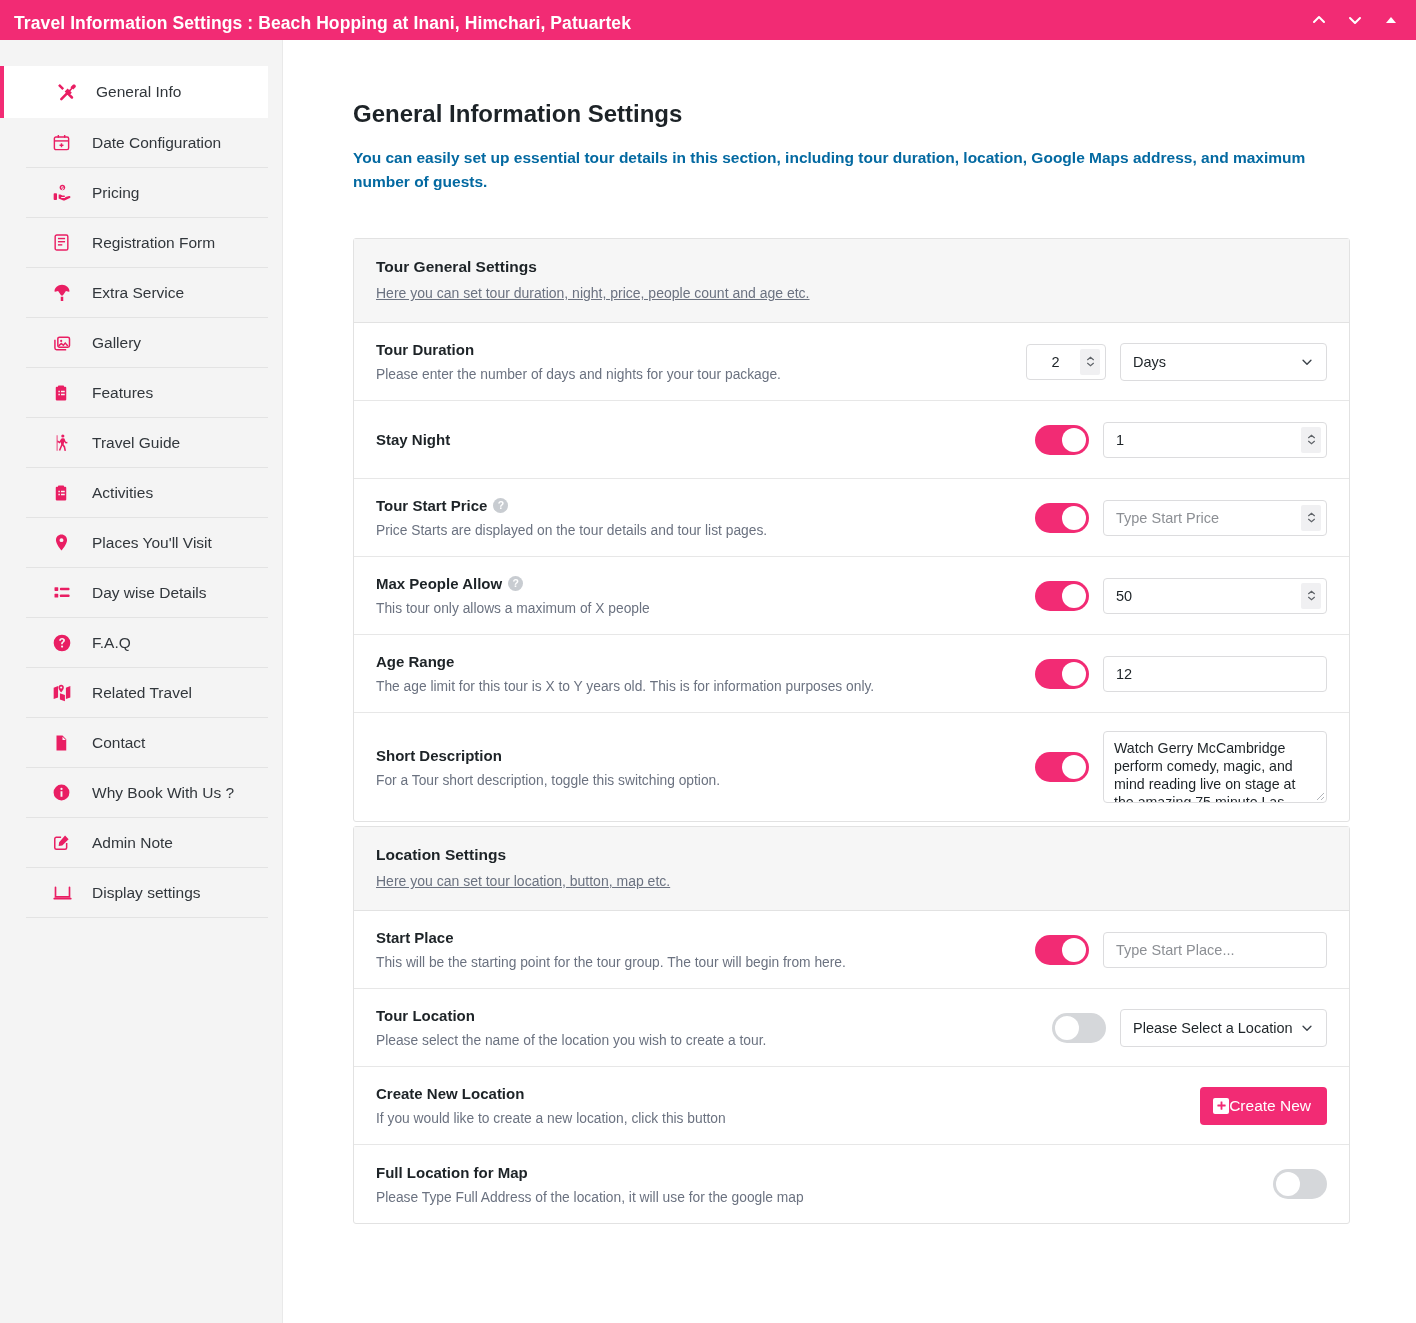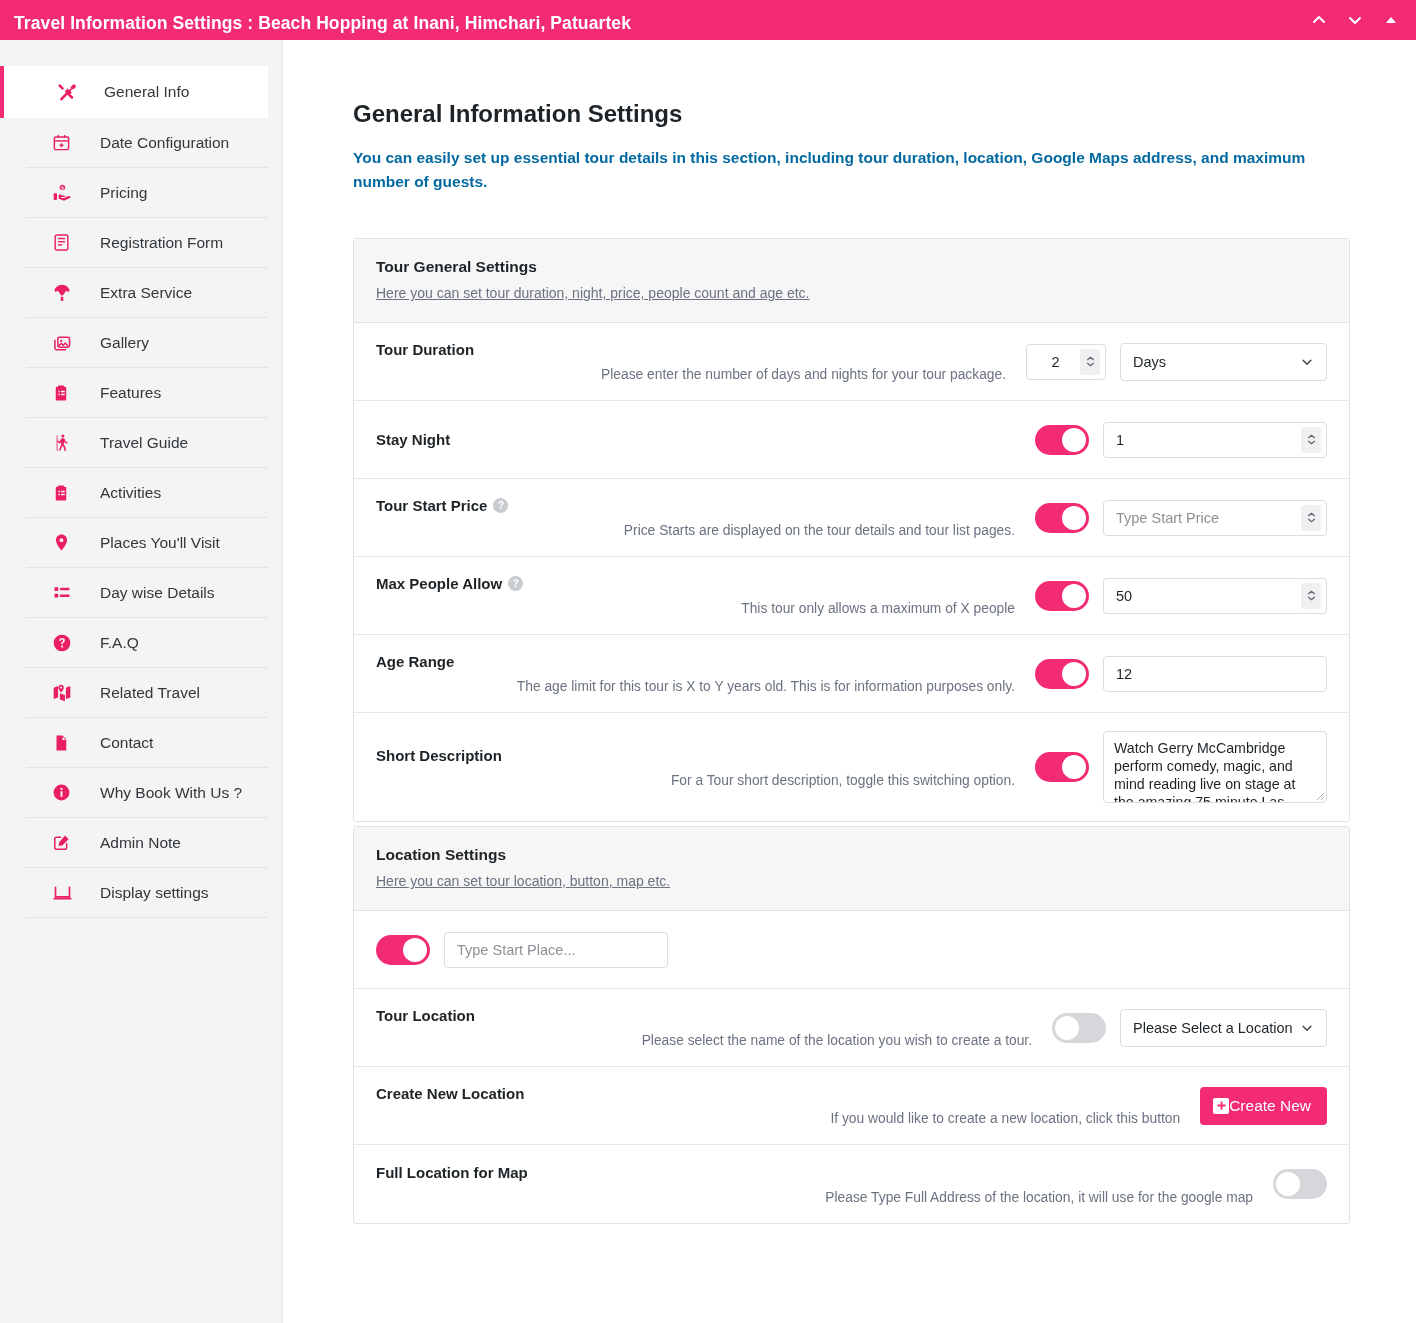--- a/index.html
+++ b/index.html
@@ -54,21 +54,20 @@
     border-right: 1px solid #e9e9e9;
   }
   .nav-item {
     position: relative;
     display: flex;
     align-items: center;
     height: 50px;
     padding-left: 26px;
     border-bottom: 1px solid #e3e3e3;
     margin: 0 14px 0 26px;
-    gap: 8px;
   }
   .nav-item.active {
     background: #ffffff;
     border-bottom: none;
     margin: 0 14px 0 0;
     padding-left: 52px;
     height: 52px;
     border-left: 4px solid #f22b74;
   }
   .nav-icon {
@@ -135,21 +134,21 @@
   }
 
   .row {
     display: flex;
     align-items: center;
     padding: 18px 22px;
     border-bottom: 1px solid #e7e7e7;
     min-height: 78px;
   }
   .row:last-child { border-bottom: none; }
-  .row-text { flex: 1; padding-right: 20px; text-align: right; }
+  .row-text { flex: 1; padding-right: 20px; }
   .row-label {
     font-size: 15px;
     font-weight: bold;
     color: #1d2327;
     display: flex;
     align-items: center;
     gap: 6px;
   }
   .row-sub {
     font-size: 13.8px;
@@ -655,20 +654,26 @@
       </div>
     </section>
 
     <section class="panel">
       <div class="panel-head">
         <h3>Location Settings</h3>
         <p>Here you can set tour location, button, map etc.</p>
       </div>
 
       <div class="row">
+        <div class="row-text">
+          <div class="row-label">
+            <span>Start Place</span>
+          </div>
+          <div class="row-sub">This will be the starting point for the tour group. The tour will begin from here.</div>
+        </div>
         <div class="row-control">
           <div class="toggle on">
               <span class="knob"></span>
             </div>
           <div class="wide-input">
             <span class="val placeholder">Type Start Place...</span>
           </div>
         </div>
       </div>
 

